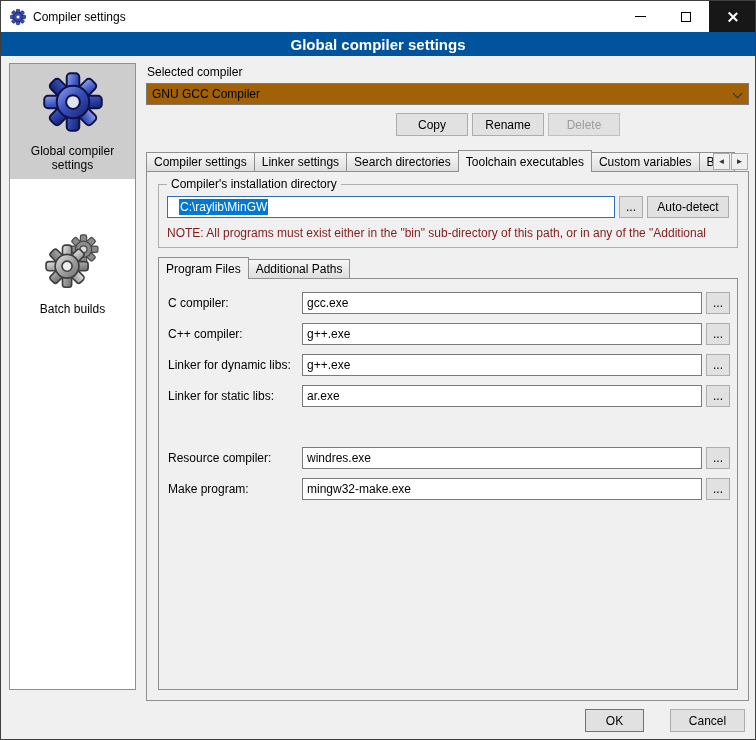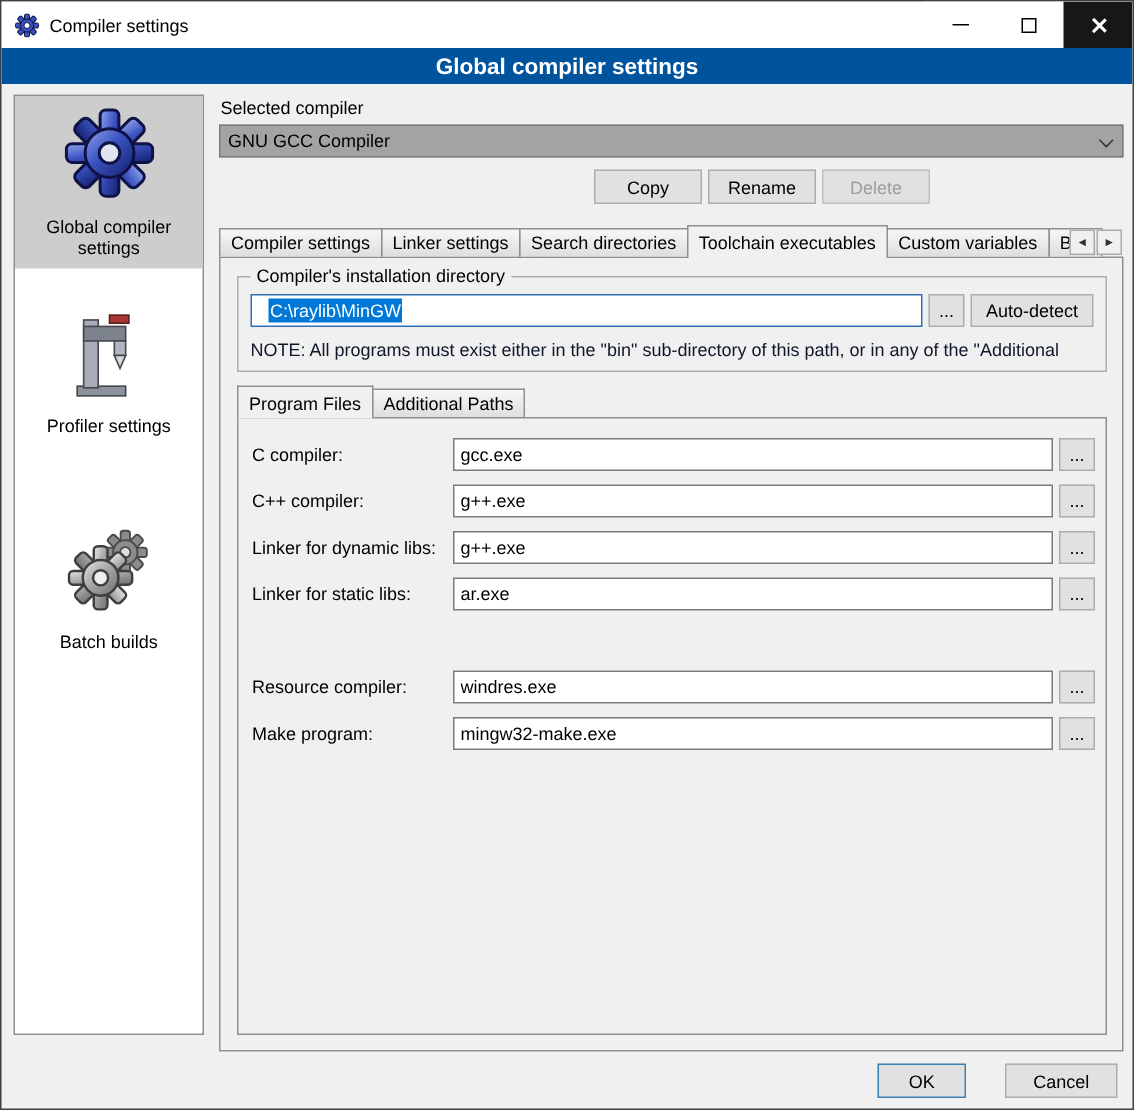--- a/index.html
+++ b/index.html
@@ -28,21 +28,21 @@
   .side-item { display:flex; flex-direction:column; align-items:center; padding:8px 2px 7px 2px; }
   .side-item.selected { background:#cdcdcd; }
   .side-label { margin-top:12px; text-align:center; font-size:12px; line-height:14px; }
   .side-item2 { margin-top:22px; }
   .side-item3 { margin-top:45px; }
 
   
   .main { position:absolute; left:145px; top:62px; width:603px; height:638px; }
   .sel-label { position:absolute; left:1px; top:2px; }
 
-  .combo { height:22px; background:#a3a3a3; border:1px solid #7a7a7a; display:flex; align-items:center; padding:0 22px 0 5px; position:relative; cursor:default; }
+  .combo { height:22px; background:#a16207; border:1px solid #7a7a7a; display:flex; align-items:center; padding:0 22px 0 5px; position:relative; cursor:default; }
   .combo .chev { position:absolute; right:7px; top:6px; width:7px; height:7px; border-right:1.5px solid #333; border-bottom:1.5px solid #333; transform:rotate(45deg); }
   .combo-text { white-space:nowrap; overflow:hidden; }
   .compiler-combo { position:absolute; left:0; top:20px; width:603px; }
 
   .btn { height:23px; background:#e1e1e1; border:1px solid #adadad; font-size:12px; font-family:inherit; display:flex; align-items:center; justify-content:center; padding:0 4px; cursor:default; }
   .btn.dis { color:#9c9c9c; border-color:#bfbfbf; }
   #btn-setdef { position:absolute; left:135px; top:50px; width:90px;margin-top:48px; }
   #btn-copy   { position:absolute; left:250px; top:50px; width:72px; }
   #btn-rename { position:absolute; left:326px; top:50px; width:72px; }
   #btn-delete { position:absolute; left:402px; top:50px; width:72px; }
@@ -57,21 +57,21 @@
   .tsbtn { width:17px; height:17px; border:1px solid #ababab; background:#f0f0f0; display:flex; align-items:center; justify-content:center; font-size:8px; color:#333; margin-left:1px; padding:0; }
 
   .panel { position:absolute; left:0; top:108px; width:603px; height:530px; border:1px solid #8f8f8f; background:#f0f0f0; }
 
   
   .groupbox { position:absolute; left:11px; top:12px; width:580px; height:64px; border:1px solid #aeaeae; }
   .gb-legend { position:absolute; left:8px; top:-8px; background:#f0f0f0; padding:0 4px; font-size:12px; }
   .gb-row { position:absolute; left:8px; top:11px; right:8px; display:flex; align-items:center; }
   .dir-input { flex:1; height:22px; background:#fff; border:1px solid #2f6eb5; display:flex; align-items:center; padding:0 11px; overflow:hidden; }
   .sel-text { background:#0078d7; color:#fff; font-size:12px; white-space:pre; padding:1px 1px; }
-  .gb-note { position:absolute; left:8px; top:41px; right:1px; color:#0f172a; font-size:12px; white-space:nowrap; overflow:hidden; }
+  .gb-note { position:absolute; left:8px; top:41px; right:1px; color:#7f1d1d; font-size:12px; white-space:nowrap; overflow:hidden; }
   .browse { width:24px; height:22px; margin-left:4px; flex:none; }
   .autodetect { width:82px; height:22px; margin-left:4px; flex:none; }
 
   .subtabbar { position:absolute; left:11px; top:85px; height:22px; display:flex; align-items:flex-end; z-index:3;text-align:center; }
   .subpanel { position:absolute; left:11px; top:106px; width:580px; height:412px; border:1px solid #8f8f8f; background:#f0f0f0; }
 
   .frow { position:absolute; left:9px; right:7px; height:22px; display:flex; align-items:center; }
   .flabel { width:134px; font-size:12px; flex:none; }
   .finput { flex:1; height:22px; border:1px solid #7a7a7a; background:#fff; font-size:12px; font-family:inherit; padding:0 4px; min-width:0; }
   .fcombo { flex:1; background:linear-gradient(#f4f4f4,#e7e7e7); }
@@ -130,31 +130,20 @@
   <div class="banner">Global compiler settings</div>
 
   <div class="sidebar">
     <div class="side-item selected">
       <svg width="60" height="60" viewBox="0 0 48 48">
         <use href="#gear8" fill="url(#gradBlue)" stroke="#0f1244" stroke-width="1.6"></use>
         <circle cx="24" cy="24" r="5.5" fill="#dfe3f2" stroke="#0f1244" stroke-width="1.6"></circle>
       </svg>
       <span class="side-label">Global compiler settings</span>
     </div>
-    <div class="side-item side-item2">
-      <svg width="54" height="56" viewBox="0 0 48 52">
-        <rect x="4" y="45" width="30" height="6" fill="#8d939c" stroke="#44484e"></rect>
-        <rect x="8" y="4" width="9" height="42" fill="#a6adb6" stroke="#44484e"></rect>
-        <rect x="8" y="8" width="26" height="9" fill="#7c838d" stroke="#44484e"></rect>
-        <rect x="24" y="1" width="12" height="5" fill="#a83434" stroke="#5a1f1f"></rect>
-        <rect x="27" y="17" width="7" height="9" fill="#b0b6bf" stroke="#44484e"></rect>
-        <polygon points="27,26 34,26 30.5,34" fill="#d6dade" stroke="#44484e"></polygon>
-      </svg>
-      <span class="side-label">Profiler settings</span>
-    </div>
     <div class="side-item side-item3">
       <svg width="58" height="58" viewBox="0 0 52 52">
         <g transform="translate(22,2) scale(0.56)">
           <use href="#gear8" fill="#8b8b8b" stroke="#4a4a4a" stroke-width="2"></use>
           <circle cx="24" cy="24" r="5.5" fill="#dddddd" stroke="#4a4a4a" stroke-width="2"></circle>
         </g>
         <g transform="translate(1,11) scale(0.82)">
           <use href="#gear8" fill="url(#gradGray)" stroke="#3f3f3f" stroke-width="1.8"></use>
           <circle cx="24" cy="24" r="5.5" fill="#eeeeee" stroke="#3f3f3f" stroke-width="1.8"></circle>
         </g>

